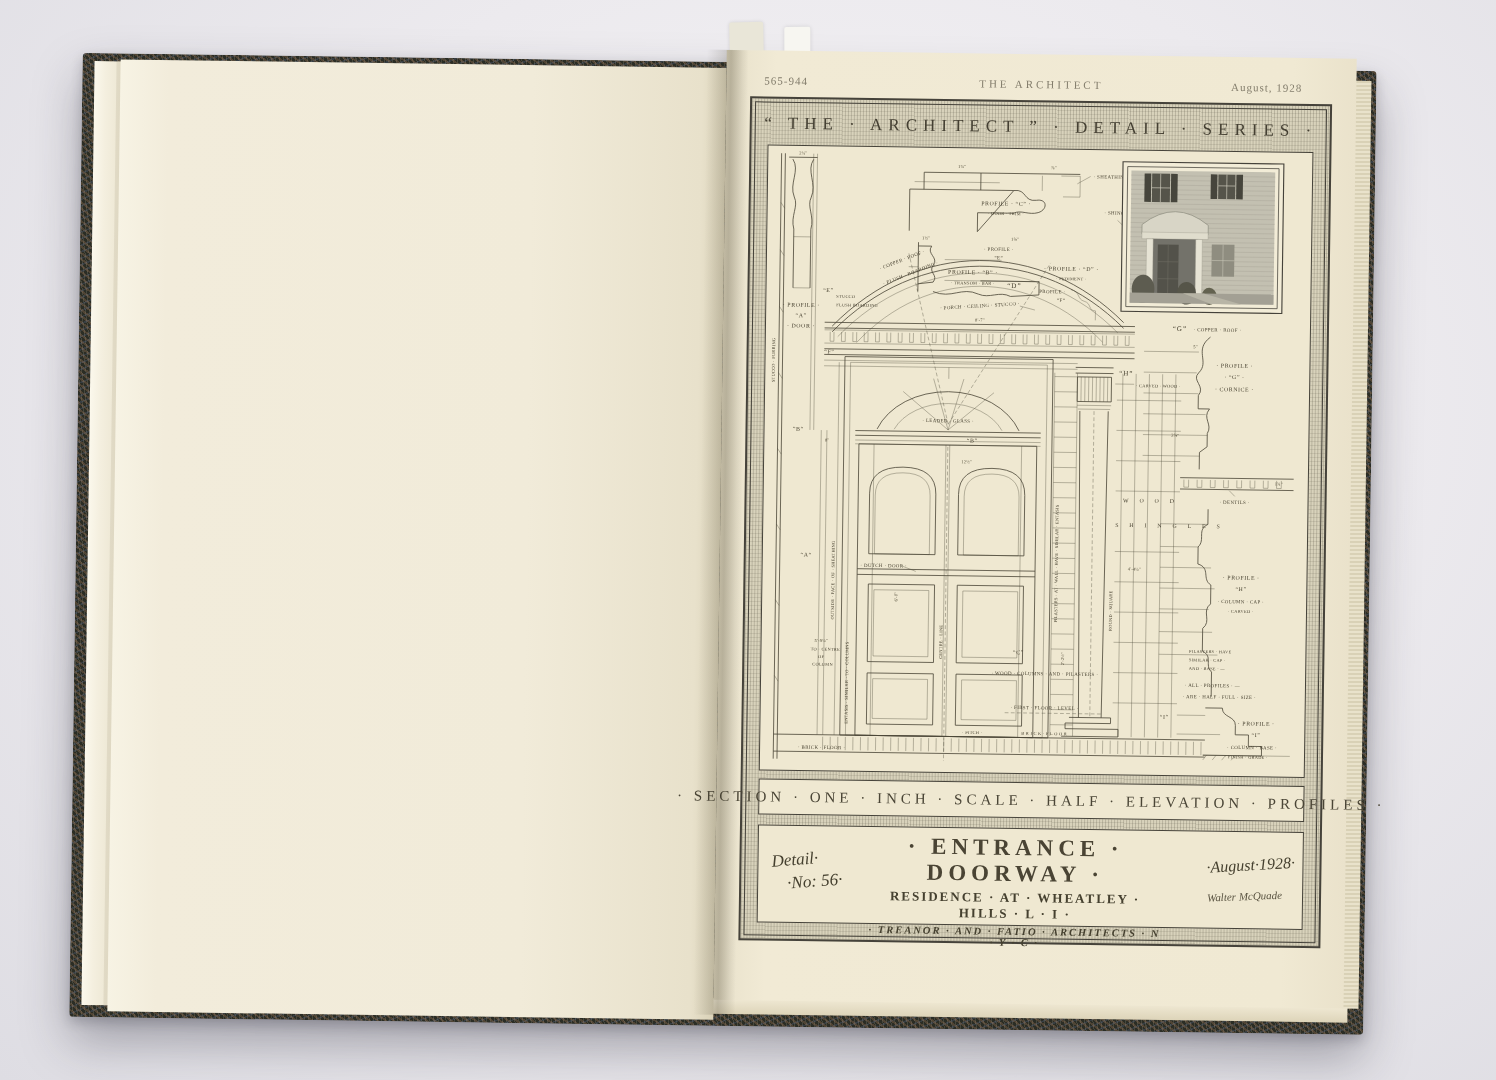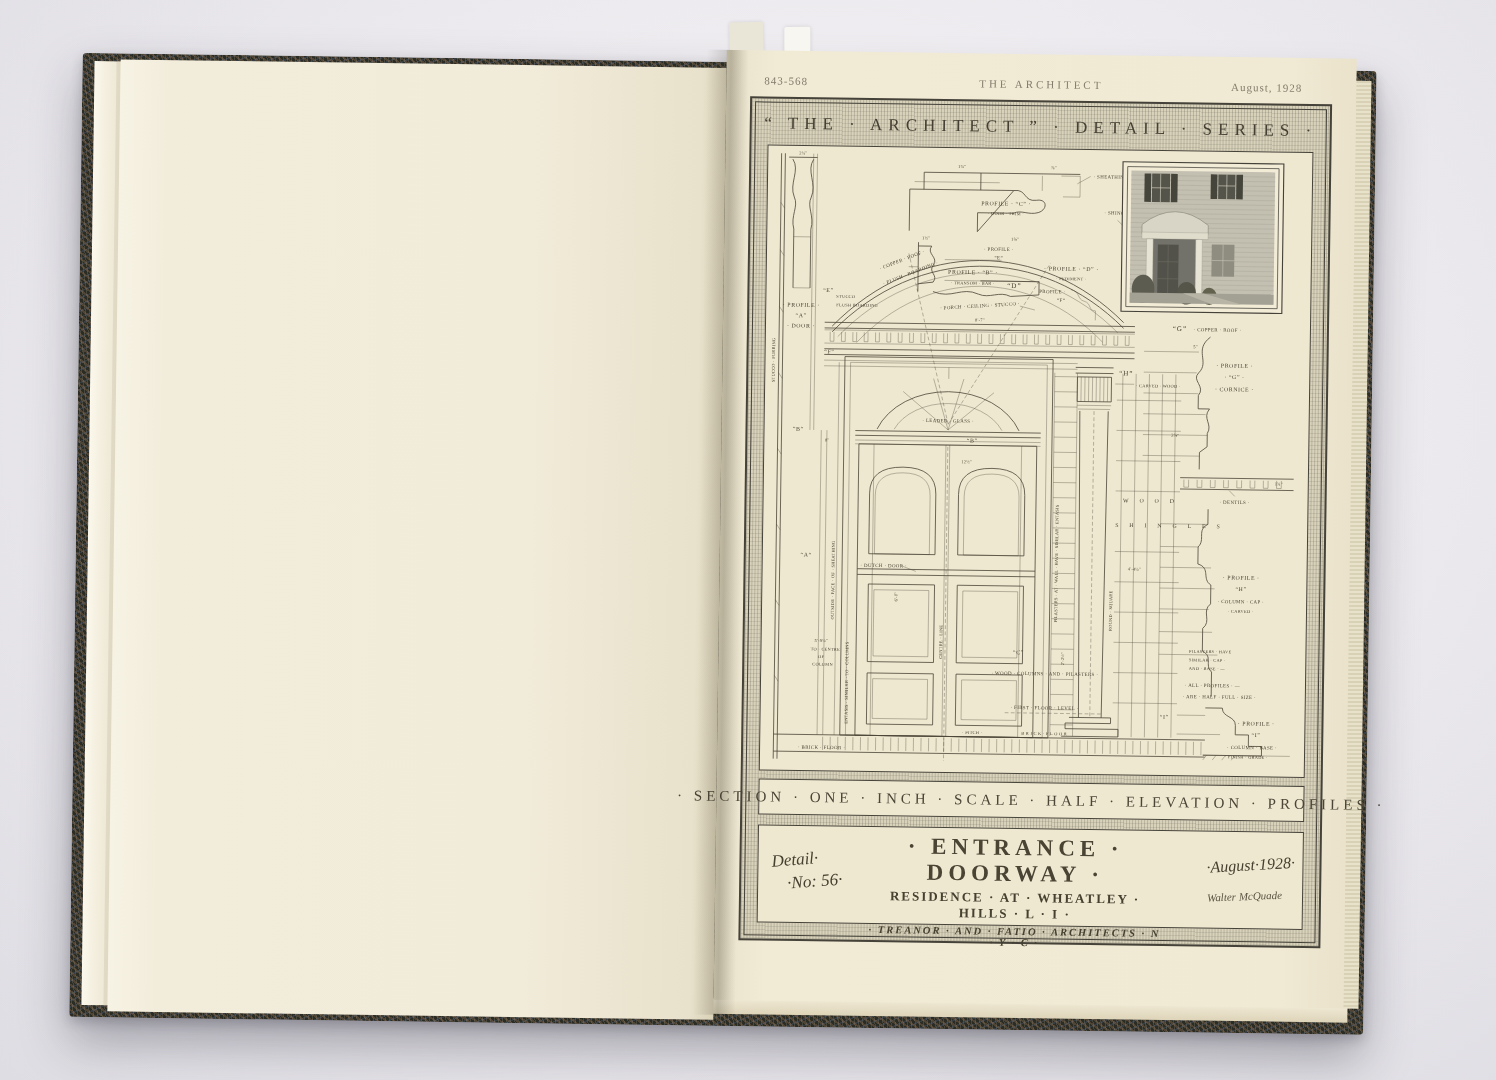--- a/index.html
+++ b/index.html
@@ -81,21 +81,21 @@
   <div class="cover"></div>
   <div class="tab tab1"></div>
   <div class="tab tab2"></div>
   <div class="stack-left"></div>
   <div class="stack-bottom"></div>
   <div class="stack-right"></div>
   <div class="left-page"></div>
 
   <div class="right-page">
     <div class="page-header">
-      <span class="ph-left">843-568</span>
+      <span class="ph-left">565-944</span>
       <span class="ph-center">THE ARCHITECT</span>
       <span class="ph-right">August, 1928</span>
     </div>
 
     <div class="plate">
       <div class="plate-frame">
         <div class="title-band">“ THE · ARCHITECT ” · DETAIL · SERIES ·</div>
 
         <div class="paper drawing-area">
           <svg viewBox="0 0 575 660" xmlns="http://www.w3.org/2000/svg">

